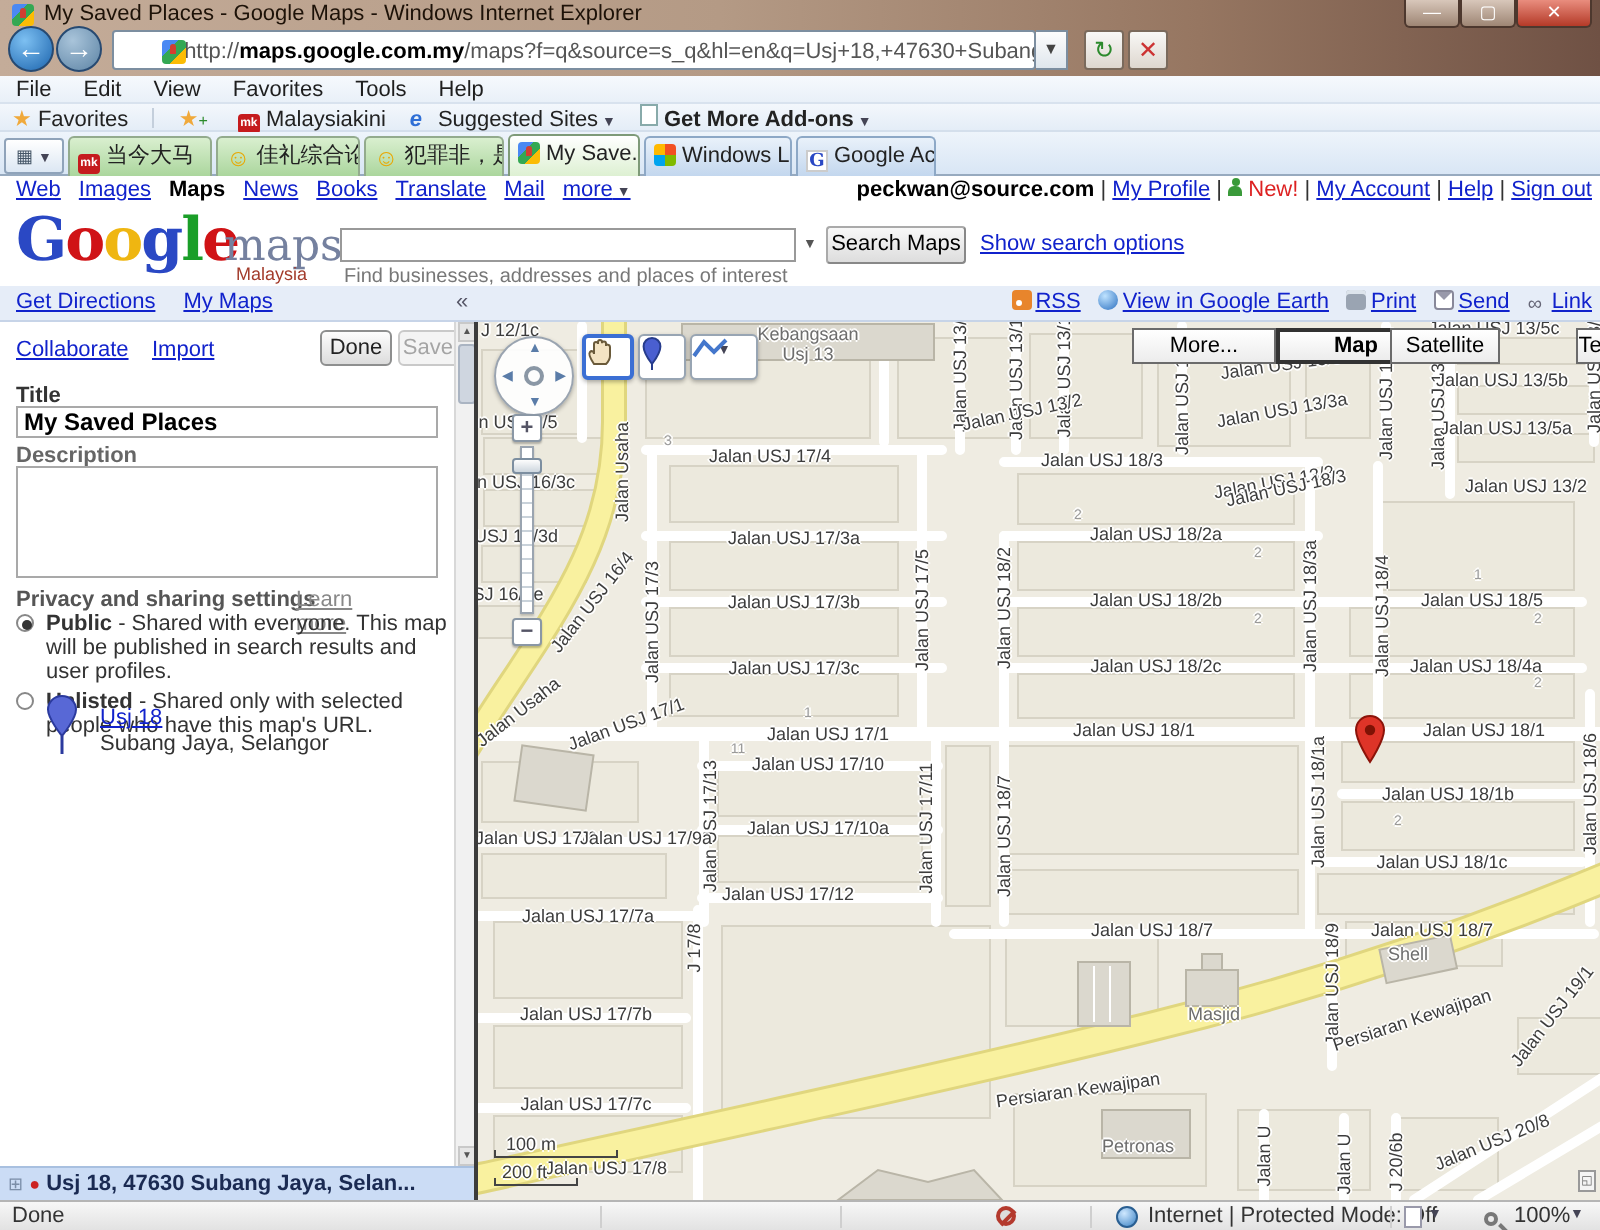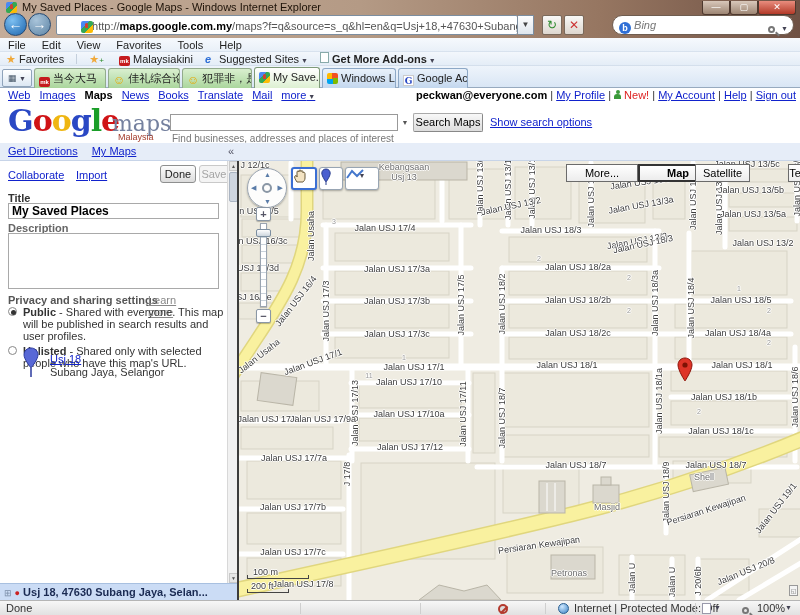--- a/index.html
+++ b/index.html
@@ -179,62 +179,57 @@
   </div>
   <div id="btn-back" class="abs navcirc">←</div>
   <div id="btn-fwd" class="abs navcirc">→</div>
   <div id="url-box" class="abs">
     <span class="abs fav16" style="left:4px;top:3px;width:12px;height:12px"></span>
     <span>http://</span><span class="dom">maps.google.com.my</span><span>/maps?f=q&amp;source=s_q&amp;hl=en&amp;q=Usj+18,+47630+Subang+Jaya,+Selangor&amp;vps=2&amp;jsv=209c&amp;sll=3.732708,109.116211&amp;</span>
   </div>
   <div id="url-dd" class="abs">▼</div>
   <div class="abs nav-mini" style="left:542px;color:#2c8a2c">↻</div>
   <div class="abs nav-mini" style="left:564px;color:#c33">✕</div>
-  <div id="bing-box" class="abs">
-    <span class="b">b</span>
-    <i>Bing</i>
-    <span class="abs" style="right:18px;top:4px"><span class="mag"></span></span>
-    <span class="abs caret" style="right:5px;top:4px">▼</span>
-  </div>
 </div>
 
 <div id="menubar" class="abs"><span class="menu-item">File</span><span class="menu-item">Edit</span><span class="menu-item">View</span><span class="menu-item">Favorites</span><span class="menu-item">Tools</span><span class="menu-item">Help</span></div>
 
 <div id="favbar" class="abs">
   <span class="favitem"><span class="star">★</span> <span>Favorites</span></span>
   <span class="sep-v"></span>
   <span class="favitem"><span class="star">★<span style="color:#2a8a2a;font-size:8px">+</span></span></span>
   <span id="favitems"><span class="favitem"><span class="ico-mk">mk</span><span> Malaysiakini</span></span><span class="favitem"><span class="ico-ie">e</span><span> Suggested Sites</span><span class="caret"> ▼</span></span><span class="favitem"><span class="ico-page"></span><span style="font-weight: bold;"> Get More Add-ons</span><span class="caret"> ▼</span></span></span>
 </div>
 
 <div id="tabrow" class="abs">
   <div id="qtabs" class="abs">▦ <span class="caret">▼</span></div>
   <span id="tabs-holder"><div class="tab green" style="left: 34px; width: 72px;"><span class="tico ico-mk">mk</span><span>当今大马</span></div><div class="tab green" style="left: 108px; width: 72px;"><span class="tico ico-cari">☺</span><span>佳礼综合论...</span></div><div class="tab green" style="left: 182px; width: 70px;"><span class="tico ico-cari">☺</span><span>犯罪非，是...</span></div><div class="tab green active" style="left: 254px; width: 66px;"><span class="tico fav16"></span><span>My Save...</span></div><div class="tab blue" style="left: 322px; width: 74px;"><span class="tico ico-win"></span><span>Windows Li...</span></div><div class="tab blue" style="left: 398px; width: 70px;"><span class="tico ico-g">G</span><span>Google Ac...</span></div></span>
   <div id="cmdbar"><span class="cmd"><span class="cmdico ico-home"></span><span> Home</span><span class="caret"> ▼</span></span><span class="cmd disabled"><span class="cmdico ico-feed"></span><span> Feeds (J)</span><span class="caret"> ▼</span></span><span class="cmd"><span class="cmdico ico-mail"></span><span> Read Mail</span></span><span class="cmd"><span class="cmdico ico-print"></span><span> Print</span><span class="caret"> ▼</span></span><span class="cmd"><span class="cmdico ico-pg"></span><span> Page</span><span class="caret"> ▼</span></span><span class="cmd"><span class="cmdico ico-shield"></span><span> Safety</span></span></div>
 </div>
 
 <div id="glinks" class="abs">
   <span style="margin-left:8px" id="glinks-holder"><a class="glink">Web</a><a class="glink">Images</a><a class="glink active">Maps</a><a class="glink">News</a><a class="glink">Books</a><a class="glink">Translate</a><a class="glink">Mail</a><a class="glink">more<span class="caret"> ▼</span></a></span>
-  <span id="acct"><span class="email">peckwan@everyone.com</span><span> | </span><a>My Profile</a><span> | </span><span class="person"></span><a class="newbang"> New!</a><span> | </span><a>My Account</a><span> | </span><a>Help</a><span> | </span><a>Sign out</a></span>
+  <span id="acct"><span class="email">peckwan@source.com</span><span> | </span><a>My Profile</a><span> | </span><span class="person"></span><a class="newbang"> New!</a><span> | </span><a>My Account</a><span> | </span><a>Help</a><span> | </span><a>Sign out</a></span>
 </div>
 
 <div id="gheader" class="abs">
   <div id="logo-google" class="abs"><span style="color: rgb(42, 72, 196);">G</span><span style="color: rgb(208, 19, 22);">o</span><span style="color: rgb(239, 182, 17);">o</span><span style="color: rgb(42, 72, 196);">g</span><span style="color: rgb(26, 158, 40);">l</span><span style="color: rgb(208, 19, 22);">e</span></div>
   <div id="logo-maps" class="abs">maps</div>
   <div id="logo-region" class="abs">Malaysia</div>
   <input id="search-input" class="abs" value="" style="">
   <div id="search-dd" class="abs">▼</div>
   <div id="search-btn" class="abs btn">Search Maps</div>
   <span id="search-opts" class="abs lnk">Show search options</span>
   <div id="search-hint" class="abs">Find businesses, addresses and places of interest</div>
 </div>
 
 <div id="subbar" class="abs">
   <span style="margin-left:8px" id="subl-holder"><a style="margin-right: 14px;">Get Directions</a><a style="margin-right: 12px; text-align: center;">My Maps</a></span>
   <span id="collapse">«</span>
+  <span id="sublinks-r"><span class="item"><span class="mini rss"></span><a>RSS</a></span><span class="item"><span class="mini earth"></span><a>View in Google Earth</a></span><span class="item"><span class="mini printer"></span><a>Print</a></span><span class="item"><span class="mini envelope"></span><a>Send</a></span><span class="item"><span class="mini chain">∞</span><a>Link</a></span></span>
 </div>
 
 <div id="sidebar" class="abs">
   <span class="abs lnk" style="left:8px;top:8px">Collaborate</span>
   <span class="abs lnk" style="left:76px;top:8px">Import</span>
   <div class="abs btn" style="left:160px;top:4px;width:36px;height:18px;line-height:16px">Done</div>
   <div class="abs btn disabled" style="left:199px;top:4px;width:36px;height:18px;line-height:16px">Saved</div>
 
   <div class="abs plabel" style="left:8px;top:31px;color:#333">Title</div>
   <input id="title-input" class="abs" style="left: 8px; top: 42px;" value="My Saved Places">
@@ -385,21 +380,21 @@
       <div class="mlabel" style="left: 499px; top: 172px; transform: translate(-50%, -50%);">Jalan USJ 18/4a</div>
       <div class="mlabel" style="left: 328px; top: 204px; transform: translate(-50%, -50%);">Jalan USJ 18/1</div>
       <div class="mlabel" style="left: 503px; top: 204px; transform: translate(-50%, -50%);">Jalan USJ 18/1</div>
       <div class="mlabel" style="left: 485px; top: 236px; transform: translate(-50%, -50%); text-align: center;">Jalan USJ 18/1b</div>
       <div class="mlabel v" style="left: 420px; top: 240px; transform: translate(-50%, -50%) rotate(-90deg);">Jalan USJ 18/1a</div>
       <div class="mlabel v" style="left: 556px; top: 236px; transform: translate(-50%, -50%) rotate(-90deg);">Jalan USJ 18/6</div>
       <div class="mlabel" style="left: 74px; top: 201px; transform: translate(-50%, -50%) rotate(-20deg);">Jalan USJ 17/1</div>
       <div class="mlabel" style="left: 175px; top: 206px; transform: translate(-50%, -50%);">Jalan USJ 17/1</div>
       <div class="mlabel" style="left: 170px; top: 221px; transform: translate(-50%, -50%);">Jalan USJ 17/10</div>
       <div class="mlabel" style="left: 170px; top: 253px; transform: translate(-50%, -50%);">Jalan USJ 17/10a</div>
-      <div class="mlabel" style="left: 171px; top: 286px; transform: translate(-50%, -50%);">Jalan USJ 17/12</div>
+      <div class="mlabel" style="left: 155px; top: 286px; transform: translate(-50%, -50%);">Jalan USJ 17/12</div>
       <div class="mlabel v" style="left: 116px; top: 252px; transform: translate(-50%, -50%) rotate(-90deg);">Jalan USJ 17/13</div>
       <div class="mlabel v" style="left: 224px; top: 253px; transform: translate(-50%, -50%) rotate(-90deg);">Jalan USJ 17/11</div>
       <div class="mlabel v" style="left: 263px; top: 257px; transform: translate(-50%, -50%) rotate(-90deg);">Jalan USJ 18/7</div>
       <div class="mlabel" style="left: 29px; top: 258px; transform: translate(-50%, -50%);">Jalan USJ 17/6</div>
       <div class="mlabel" style="left: 84px; top: 258px; transform: translate(-50%, -50%);">Jalan USJ 17/9a</div>
       <div class="mlabel" style="left: 55px; top: 297px; transform: translate(-50%, -50%);">Jalan USJ 17/7a</div>
       <div class="mlabel" style="left: 54px; top: 346px; transform: translate(-50%, -50%);">Jalan USJ 17/7b</div>
       <div class="mlabel" style="left: 54px; top: 391px; transform: translate(-50%, -50%);">Jalan USJ 17/7c</div>
       <div class="mlabel v" style="left: 108px; top: 313px; transform: translate(-50%, -50%) rotate(-90deg);">J 17/8</div>
       <div class="mlabel" style="left: 482px; top: 270px; transform: translate(-50%, -50%);">Jalan USJ 18/1c</div>

